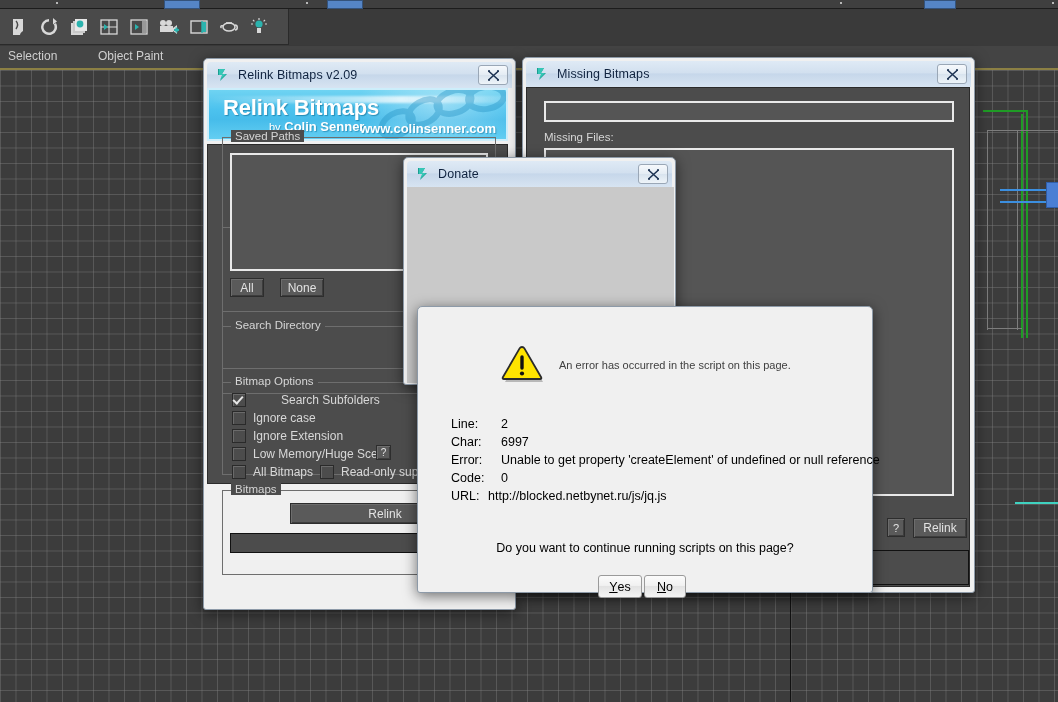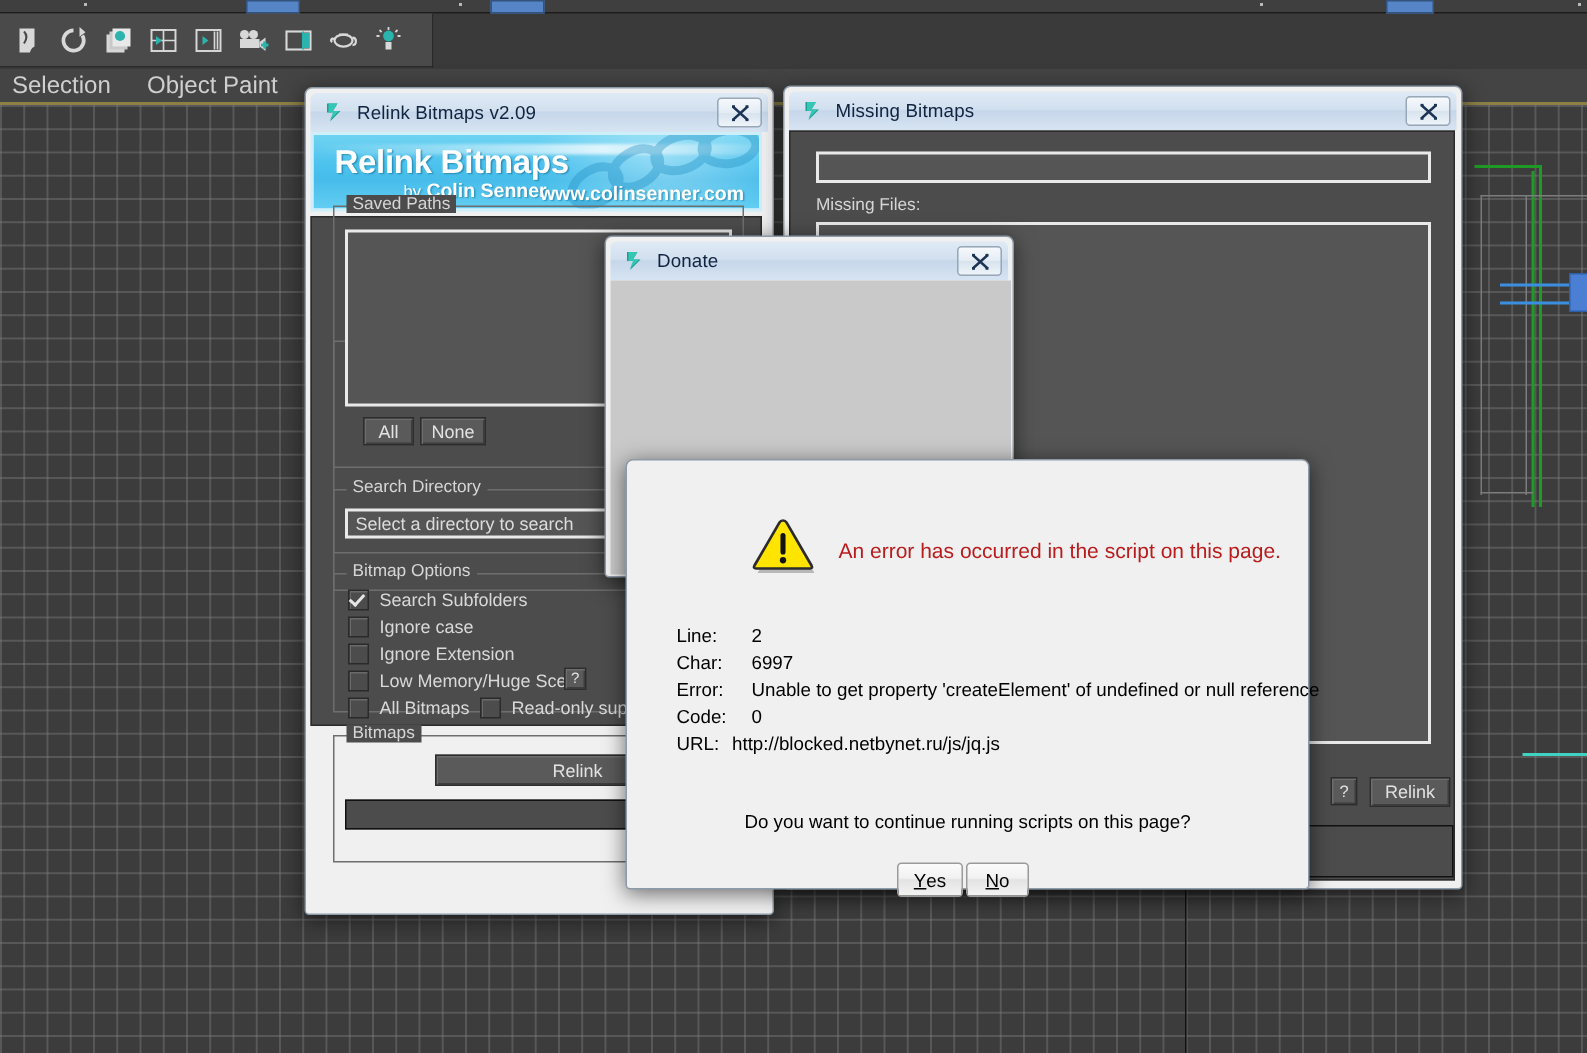--- a/index.html
+++ b/index.html
@@ -34,21 +34,21 @@
     width: 30px; height: 30px; display: flex; align-items: center; justify-content: center;
     color: #d8d8d8;
   }
   .tb-icon svg { display: block; }
 
   .max-tabbar {
     position: absolute; left: 0; top: 46px; width: 1058px; height: 22px;
     background: #444444;
   }
   .max-tab {
-    position: absolute; top: 3px; color: #cfcfcf; font-size: 16px; white-space: nowrap;
+    position: absolute; top: 3px; color: #cfcfcf; font-size: 12px; white-space: nowrap;
   }
 
   .viewport {
     position: absolute; left: 0; top: 68px; width: 1058px; height: 634px;
     background-color: #3c3c3c;
     background-image:
       linear-gradient(to right, rgba(130,130,130,0.40) 1px, transparent 1px),
       linear-gradient(to bottom, rgba(130,130,130,0.40) 1px, transparent 1px);
     background-size: 15.5px 15.5px;
     border-top: 2px solid #8c8044;
@@ -191,21 +191,21 @@
   }
   .banner-streak {
     position: absolute; left: 0; top: 6px; width: 100%; height: 7px;
     background: linear-gradient(to right, rgba(255,255,255,0) 0%, rgba(255,255,255,0.75) 65%, rgba(255,255,255,0.1) 100%);
     filter: blur(1px);
   }
 
   
   .se-body { background: #f0f0f0; position: relative; }
   .se-msg {
-    position: absolute; font-size: 14px; color: #b91c1c;
+    position: absolute; font-size: 11px; color: #404040;
   }
   .se-label { position: absolute; font-size: 12.5px; color: #000; }
   .se-value { position: absolute; font-size: 12.5px; color: #000; white-space: nowrap; }
   .se-question {
     position: absolute; font-size: 12.5px; color: #000; width: 100%; text-align: center;
   }
   .std-btn {
     position: absolute;
     height: 23px;
     background: linear-gradient(to bottom, #fbfbfb 0%, #f1f1f1 45%, #e3e3e3 50%, #f3f3f3 100%);
@@ -362,36 +362,35 @@
 
       <div class="mx-group" style="left:14px; top:-8px; width:274px; height:167px; top:82px; display:block; left:14px;">
       </div>
 
       <div style="position:absolute; left:14px; top:82px; width:274px; height:167px;"></div>
 
       <div class="mx-group" style="left:14px; top:-8px; width:274px; height:175px; display:block; top:-8px;">
         <div class="mx-group-label">Saved Paths</div>
       </div>
       <div class="mx-listbox" style="left:22px; top:8px; width:258px; height:118px;"></div>
-      <div class="mx-btn" style="left:222px; top:133px; width:34px; height:19px; left:22px;margin-left:12px;">
+      <div class="mx-btn" style="left:222px; top:133px; width:34px; height:19px; left:22px;">
         <span>All</span>
       </div>
       <div class="mx-btn" style="left:72px; top:133px; width:44px; height:19px;">
         <span>None</span>
       </div>
 
       <div class="mx-group" style="left:14px; top:181px; width:274px; height:43px;">
         <div class="mx-group-label">Search Directory</div>
       </div>
-      <div class="mx-edit" style="left:22px; top:194px; width:258px; height:20px;">Select a directory to search</div>
 
       <div class="mx-group" style="left:14px; top:237px; width:274px; height:93px;">
         <div class="mx-group-label">Bitmap Options</div>
       </div>
-      <div class="mx-chk-row" style="left:24px; top:248px;">
+      <div class="mx-chk-row" style="left:24px; top:248px;gap:28px;">
         <span class="mx-chk checked"></span>
         <span>Search Subfolders</span>
       </div>
       <div class="mx-chk-row" style="left:24px; top:266px;">
         <span class="mx-chk"></span>
         <span>Ignore case</span>
       </div>
       <div class="mx-chk-row" style="left:24px; top:284px;">
         <span class="mx-chk"></span>
         <span>Ignore Extension</span>

